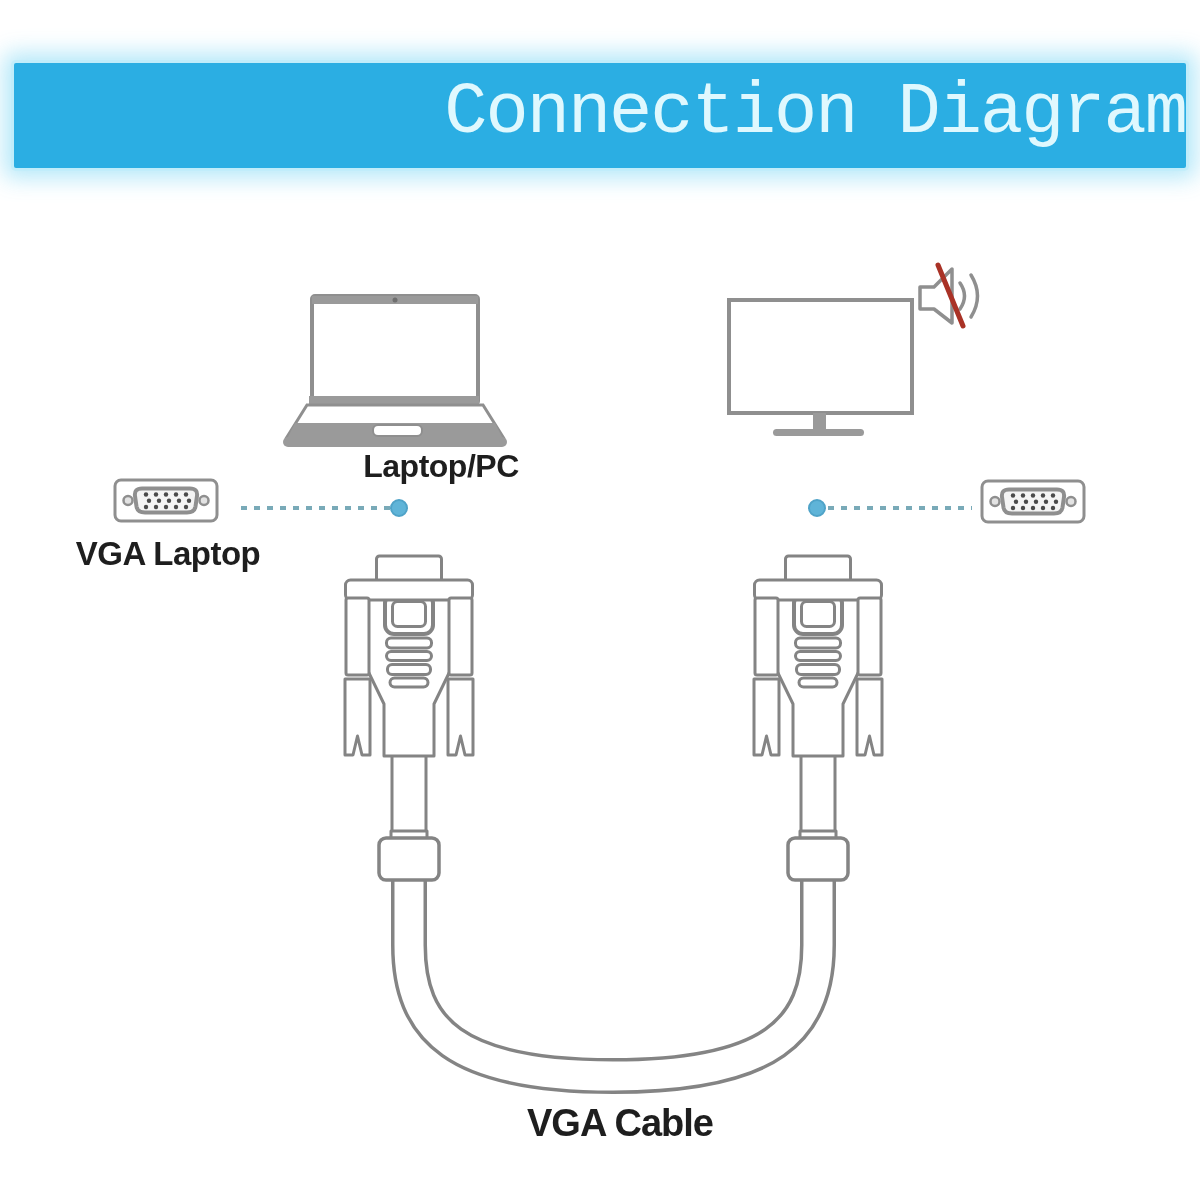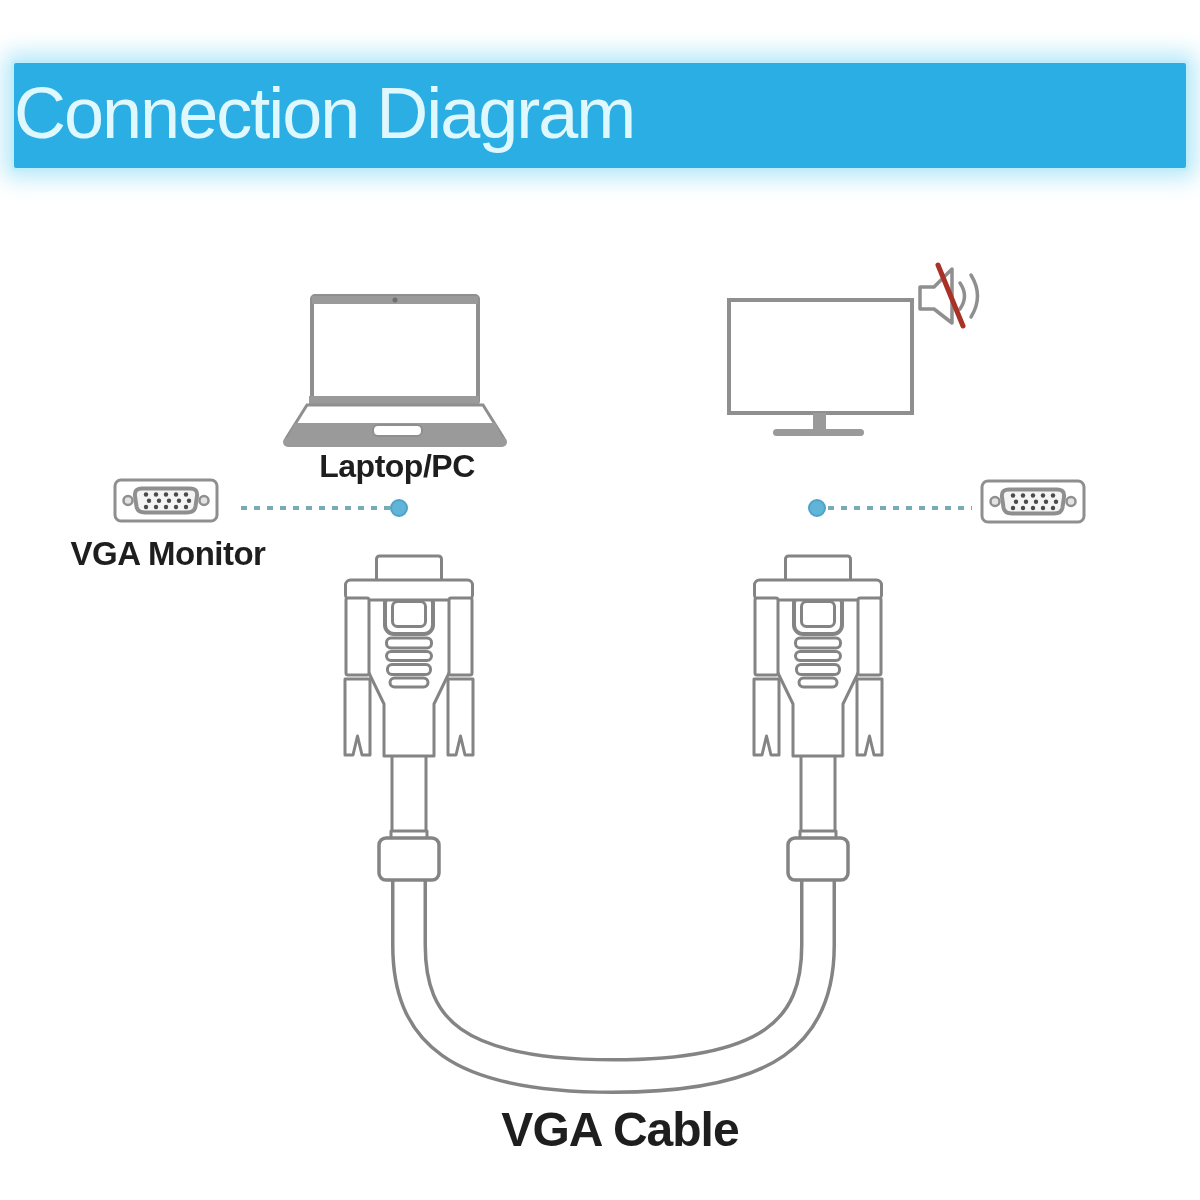--- a/index.html
+++ b/index.html
@@ -4,33 +4,33 @@
 <style>
   html,body{margin:0;padding:0;background:#ffffff;}
   .canvas{
     position:relative;width:1200px;height:1200px;background:#ffffff;overflow:hidden;
     font-family:"Liberation Sans", sans-serif;
   }
   .banner{
     position:absolute;left:14px;top:63px;width:1172px;height:105px;
     background:#2BAEE3;border-radius:2px;
     box-shadow:0 0 0 3px rgba(190,236,250,.65), 0 0 22px 10px rgba(168,228,248,.85);
-    display:flex;align-items:center;justify-content:flex-start;
+    display:flex;align-items:center;justify-content:flex-end;font-family:Liberation Mono, monospace;
   }
   .banner-title{
     color:#DFF8FE;font-size:72px;font-weight:400;letter-spacing:-2px;line-height:1;
     padding-bottom:6px;
   }
   .label{
     position:absolute;transform:translateX(-50%);white-space:nowrap;
     color:#1E1E1E;font-weight:700;
   }
-  .device-label{font-size:32px;letter-spacing:-.5px;}
+  .device-label{font-size:32px;letter-spacing:-.5px;margin-left:44px;}
   .port-label{font-size:33px;letter-spacing:-.5px;}
-  .cable-label{font-size:48px;letter-spacing:-1px;}
+  .cable-label{font-size:38px;letter-spacing:-1px;}
   svg{position:absolute;left:0;top:0;}
 </style>
 </head>
 <body>
 
 <div class="canvas">
 
   <div class="banner">
     <span class="banner-title">Connection Diagram</span>
   </div>
@@ -121,15 +121,15 @@
 
     <g>
       <path d="M 409,870 L 409,945 C 409,1030 455,1076 613,1076 C 771,1076 818,1030 818,945 L 818,870" fill="none" stroke="#848484" stroke-width="36"></path>
       <path d="M 409,870 L 409,945 C 409,1030 455,1076 613,1076 C 771,1076 818,1030 818,945 L 818,870" fill="none" stroke="#ffffff" stroke-width="29"></path>
       <use href="#vga-plug" transform="translate(409,0)"></use>
       <use href="#vga-plug" transform="translate(818,0)"></use>
     </g>
   </svg>
 
   <div class="label device-label" style="left:397px;top:448px;">Laptop/PC</div>
-  <div class="label port-label" style="left:168px;top:535px;">VGA Monitor</div>
+  <div class="label port-label" style="left:168px;top:535px;">VGA Laptop</div>
   <div class="label cable-label" style="left:620px;top:1102px;">VGA Cable</div>
 </div>
 
 </body></html>

